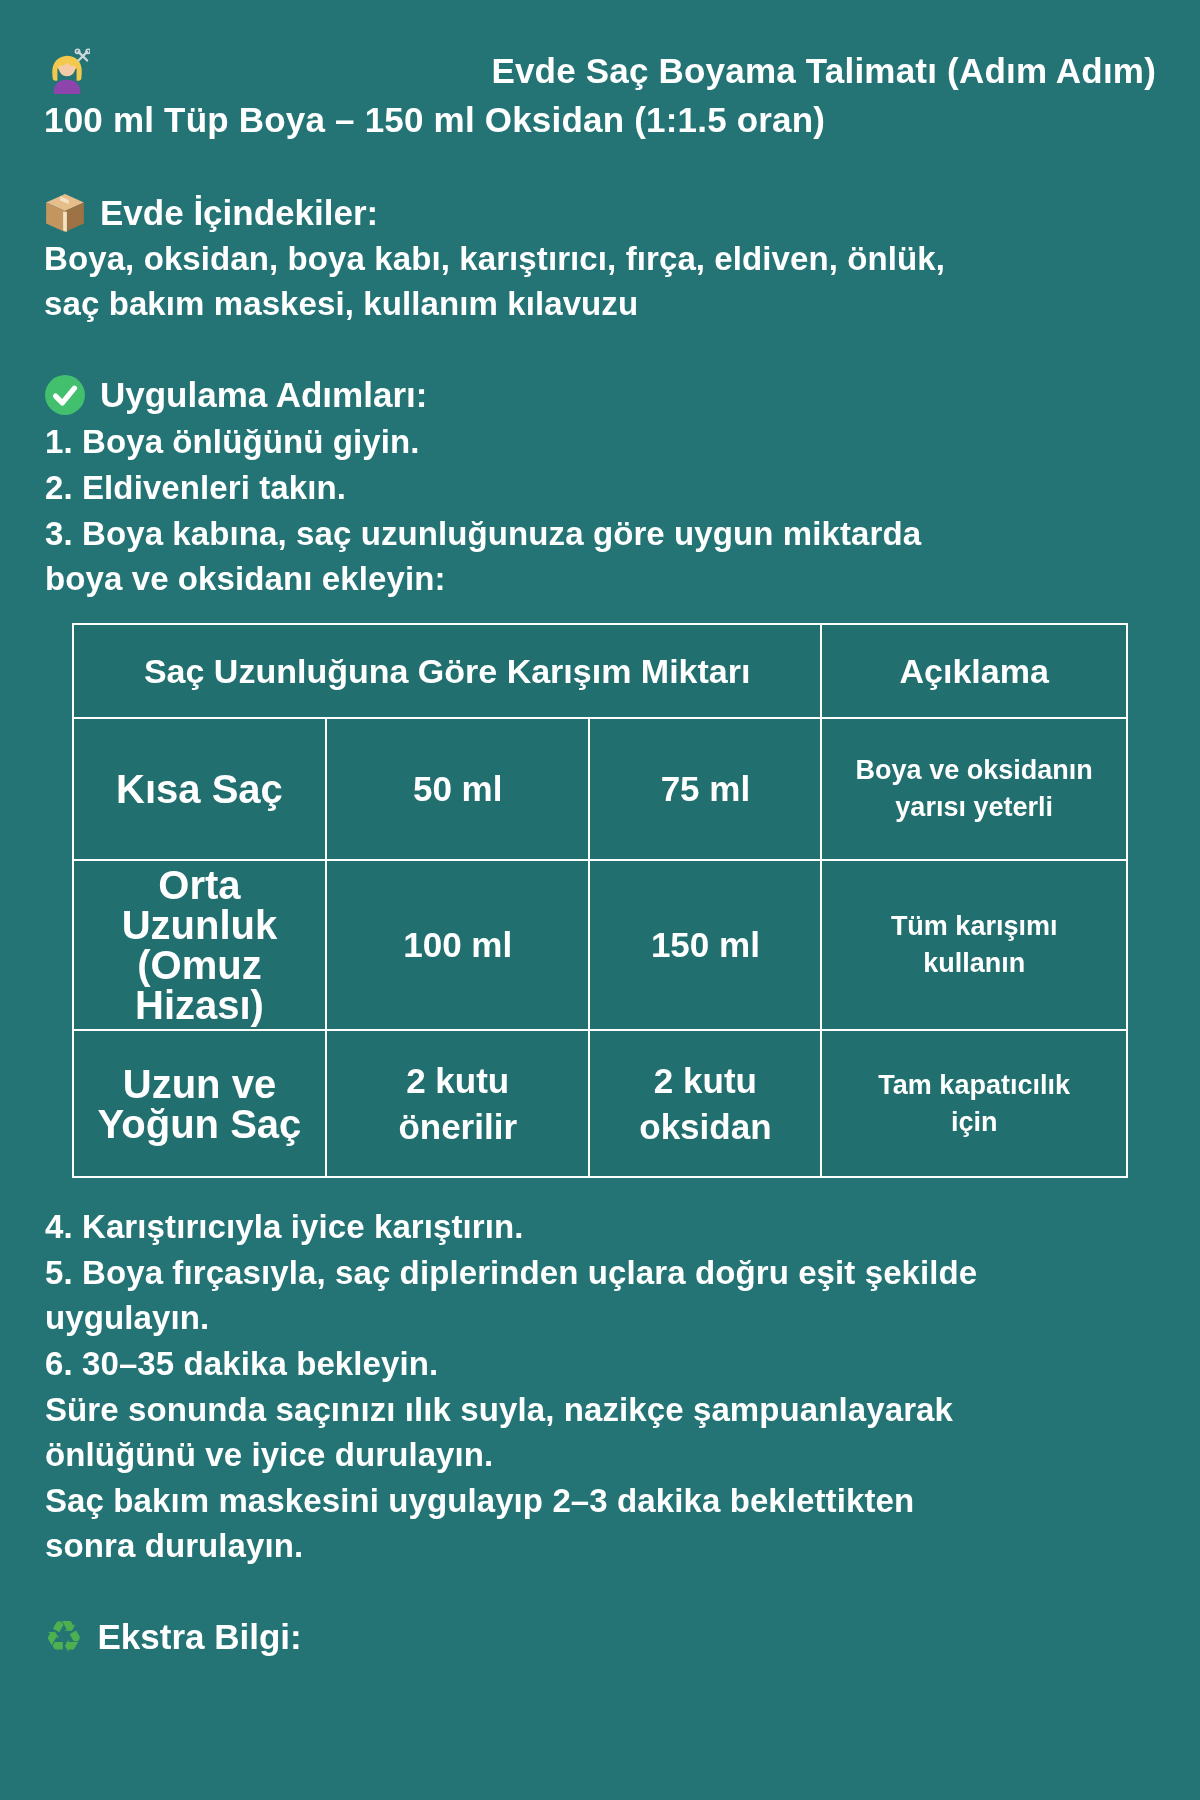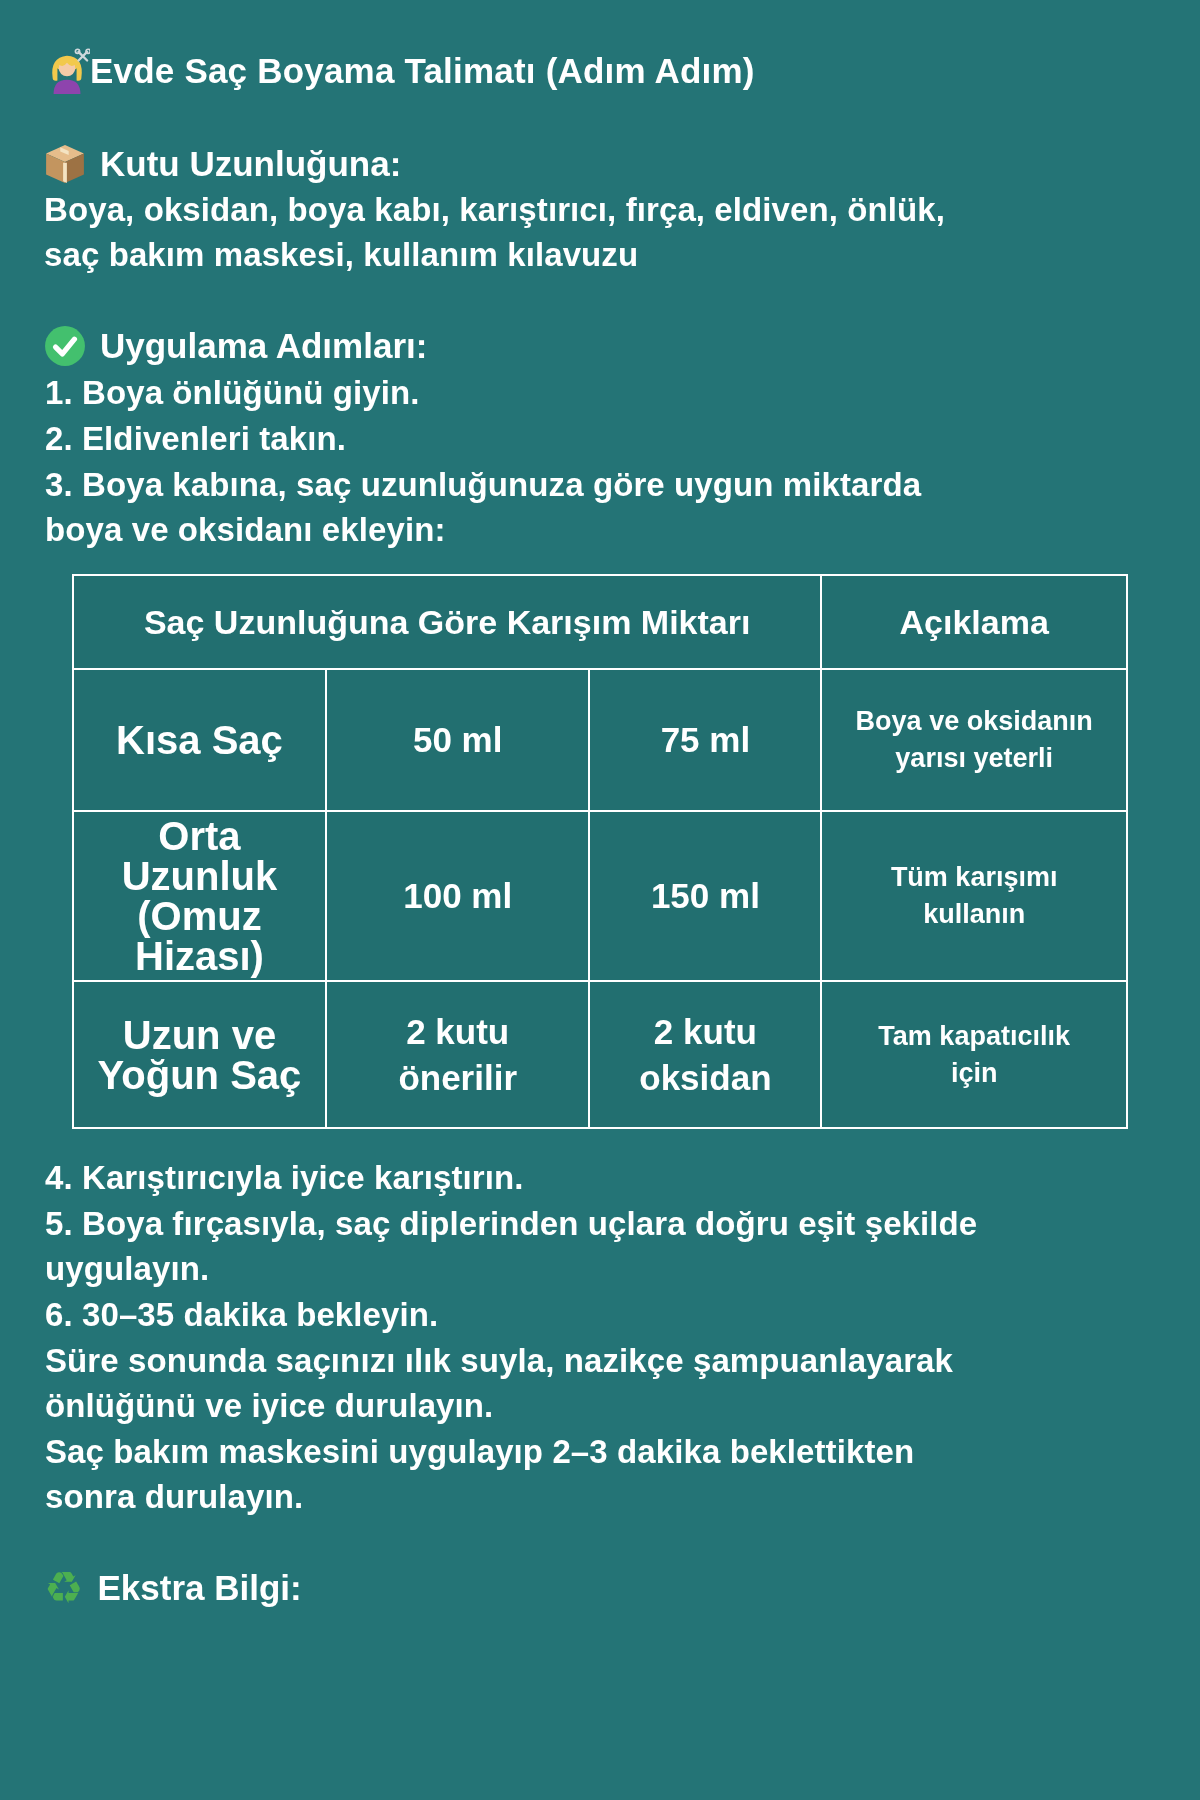--- a/index.html
+++ b/index.html
@@ -9,21 +9,21 @@
     box-sizing:border-box;
     padding:46px 44px 0 44px;
     background:#247476;
     color:#ffffff;
     font-family:"Liberation Sans", sans-serif;
     font-weight:700;
     overflow:hidden;
     -webkit-font-smoothing:antialiased;
   }
   .title-line { font-size:35px; line-height:49px; letter-spacing:0.2px; }
-  .title-row { display:flex; align-items:center; }
+  .title-row { display:flex; align-items:center;justify-content:space-between; }
   .icon { display:inline-flex; align-items:center; justify-content:center; flex:0 0 auto; }
   .icon svg { display:block; }
   .sec { margin-top:45px; }
   .heading-row { display:flex; align-items:center; gap:14px; font-size:35px; line-height:47px; }
   .body { font-size:33px; line-height:45px; margin:0; white-space:pre-line; letter-spacing:0.1px; }
   .steps p { margin:1px; }
   .mix-table {
     table-layout:fixed; border-collapse:collapse;
     width:1056px; margin:22px 0 26px 28px;
   }
@@ -60,34 +60,35 @@
           <g stroke="#cfd8dc" stroke-width="2.4" stroke-linecap="round" fill="none">
             <line x1="36" y1="4" x2="45" y2="13"></line>
             <line x1="45" y1="4" x2="36" y2="13"></line>
           </g>
           <circle cx="35" cy="3.5" r="2.2" fill="none" stroke="#cfd8dc" stroke-width="1.8"></circle>
           <circle cx="46" cy="3.5" r="2.2" fill="none" stroke="#cfd8dc" stroke-width="1.8"></circle>
         </svg>
       </span>
       <span>Evde Saç Boyama Talimatı (Adım Adım)</span>
     </div>
+    <div class="title-line">100 ml Tüp Boya – 150 ml Oksidan (1:1.5 oran)</div>
   </header>
 
   <section class="sec">
     <div class="heading-row">
       <span class="icon">
         <svg width="42" height="42" viewBox="0 0 40 40" aria-hidden="true">
           <polygon points="20,2 38,10 20,18 2,10" fill="#e6bd8b"></polygon>
           <polygon points="2,10 20,18 20,38 2,30" fill="#c3955f"></polygon>
           <polygon points="38,10 20,18 20,38 38,30" fill="#9d7244"></polygon>
           <polygon points="15.5,4 23.5,7.5 23.5,11.5 15.5,8" fill="#f4e3c2"></polygon>
           <polygon points="18.2,18.8 21.8,18.8 21.8,38 18.2,36.5" fill="#f4e3c2"></polygon>
         </svg>
       </span>
-      <span>Kutu Uzunluğuna:</span>
+      <span>Evde İçindekiler:</span>
     </div>
     <p class="body">Boya, oksidan, boya kabı, karıştırıcı, fırça, eldiven, önlük,
 saç bakım maskesi, kullanım kılavuzu</p>
   </section>
 
   <section class="sec steps">
     <div class="heading-row">
       <span class="icon">
         <svg width="42" height="42" viewBox="0 0 40 40" aria-hidden="true">
           <circle cx="20" cy="20" r="19" fill="#43c06e"></circle>

